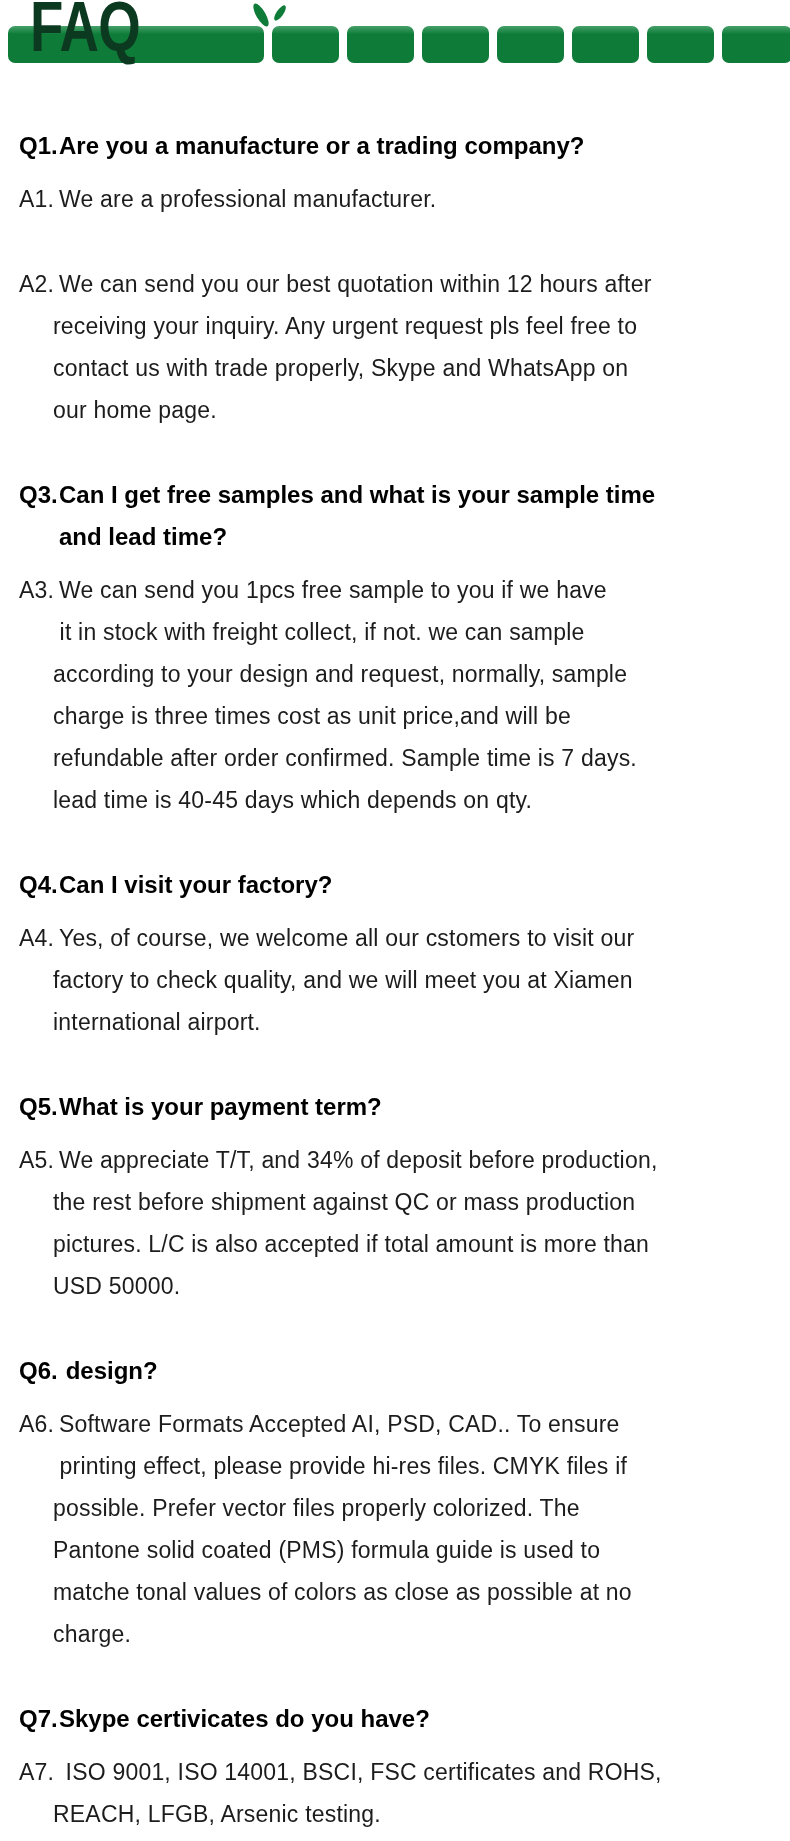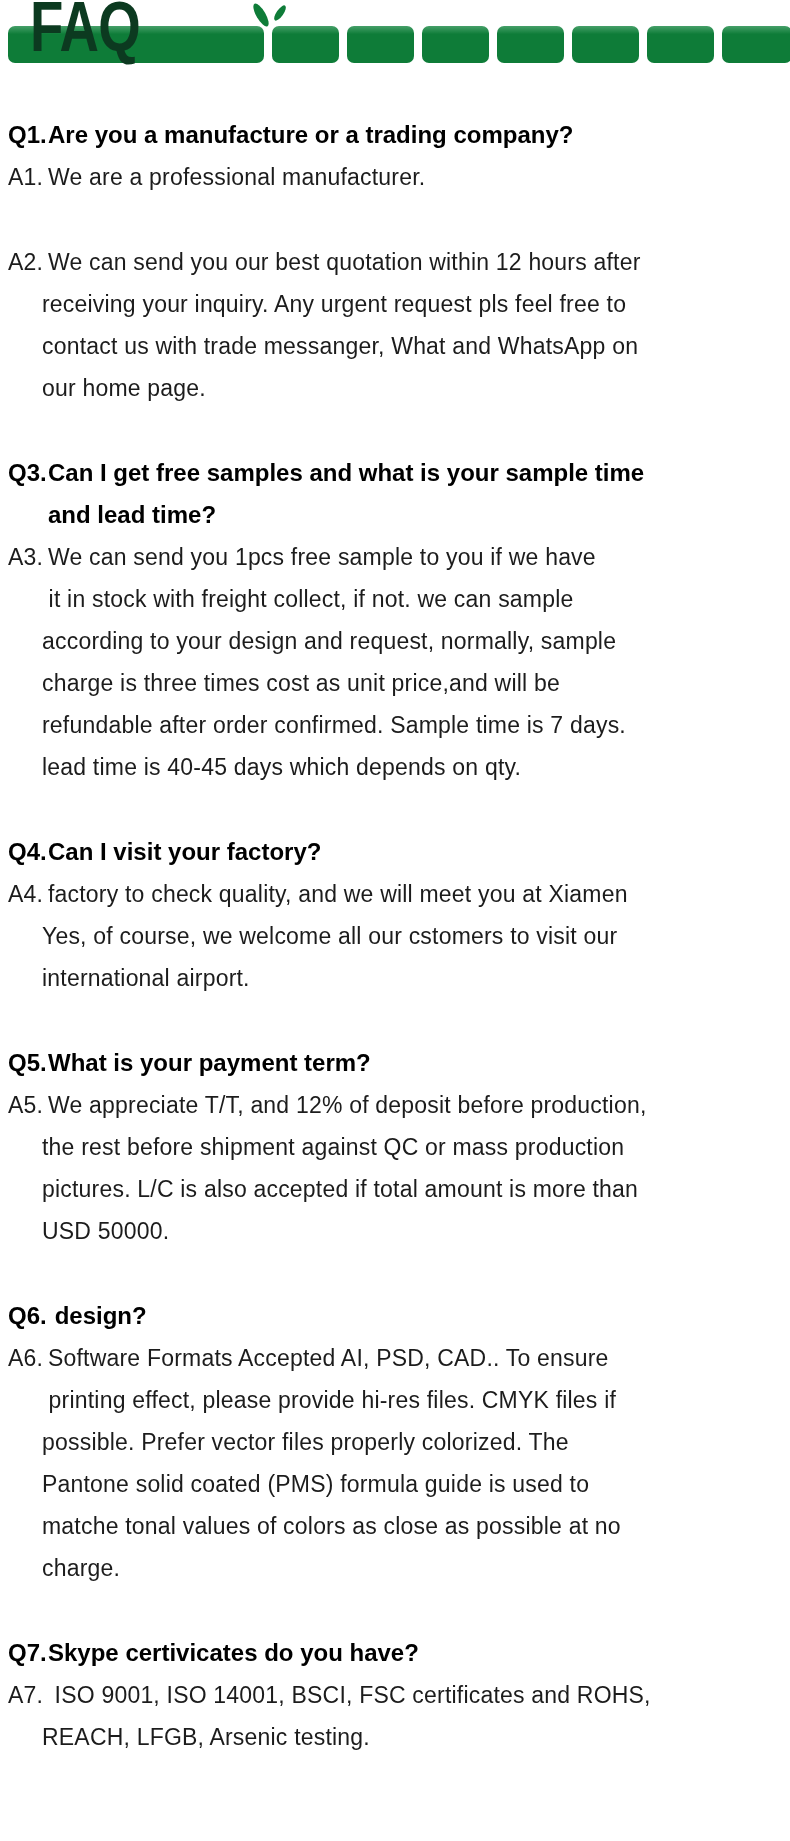--- a/index.html
+++ b/index.html
@@ -38,21 +38,21 @@
   
   main {
     padding-top: 14px;
   }
   .qa {
     margin: 0 0 43px 0;
   }
   .para {
     position: relative;
     padding-left: 48px;
-    margin: 0;
+    margin: 11px;
   }
   .prefix {
     position: absolute;
     left: 8px;
     top: 0;
   }
   .line {
     display: block;
     white-space: pre-wrap;
   }
@@ -113,21 +113,21 @@
     </h3>
     <p class="para answer">
       <span class="prefix">A1.</span>
       <span class="lines"><span class="line">We are a professional manufacturer.</span></span>
     </p>
   </section>
 
   <section class="qa">
     <p class="para answer">
       <span class="prefix">A2.</span>
-      <span class="lines"><span class="line">We can send you our best quotation within 12 hours after</span><span class="line">receiving your inquiry. Any urgent request pls feel free to</span><span class="line">contact us with trade messanger, What and WhatsApp on</span><span class="line">our home page.</span></span>
+      <span class="lines"><span class="line">We can send you our best quotation within 12 hours after</span><span class="line">receiving your inquiry. Any urgent request pls feel free to</span><span class="line">contact us with trade properly, Skype and WhatsApp on</span><span class="line">our home page.</span></span>
     </p>
   </section>
 
   <section class="qa">
     <h3 class="para question">
       <span class="prefix">Q3.</span>
       <span class="lines"><span class="line">Can I get free samples and what is your sample time</span><span class="line">and lead time?</span></span>
     </h3>
     <p class="para answer">
       <span class="prefix">A3.</span>
@@ -135,32 +135,32 @@
     </p>
   </section>
 
   <section class="qa">
     <h3 class="para question">
       <span class="prefix">Q4.</span>
       <span class="lines"><span class="line">Can I visit your factory?</span></span>
     </h3>
     <p class="para answer">
       <span class="prefix">A4.</span>
-      <span class="lines"><span class="line">factory to check quality, and we will meet you at Xiamen</span><span class="line">Yes, of course, we welcome all our cstomers to visit our</span><span class="line">international airport.</span></span>
+      <span class="lines"><span class="line">Yes, of course, we welcome all our cstomers to visit our</span><span class="line">factory to check quality, and we will meet you at Xiamen</span><span class="line">international airport.</span></span>
     </p>
   </section>
 
   <section class="qa">
     <h3 class="para question">
       <span class="prefix">Q5.</span>
       <span class="lines"><span class="line">What is your payment term?</span></span>
     </h3>
     <p class="para answer">
       <span class="prefix">A5.</span>
-      <span class="lines"><span class="line">We appreciate T/T, and 12% of deposit before production,</span><span class="line">the rest before shipment against QC or mass production</span><span class="line">pictures. L/C is also accepted if total amount is more than</span><span class="line">USD 50000.</span></span>
+      <span class="lines"><span class="line">We appreciate T/T, and 34% of deposit before production,</span><span class="line">the rest before shipment against QC or mass production</span><span class="line">pictures. L/C is also accepted if total amount is more than</span><span class="line">USD 50000.</span></span>
     </p>
   </section>
 
   <section class="qa">
     <h3 class="para question">
       <span class="prefix">Q6.</span>
       <span class="lines"><span class="line"> design?</span></span>
     </h3>
     <p class="para answer">
       <span class="prefix">A6.</span>

